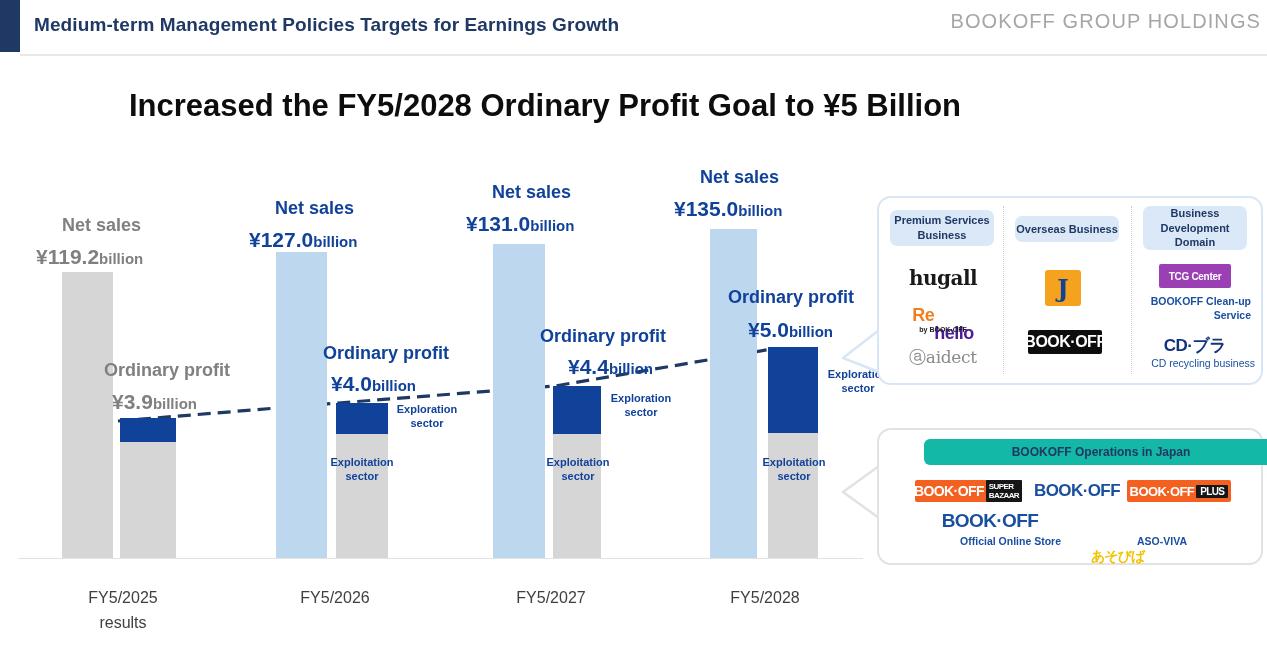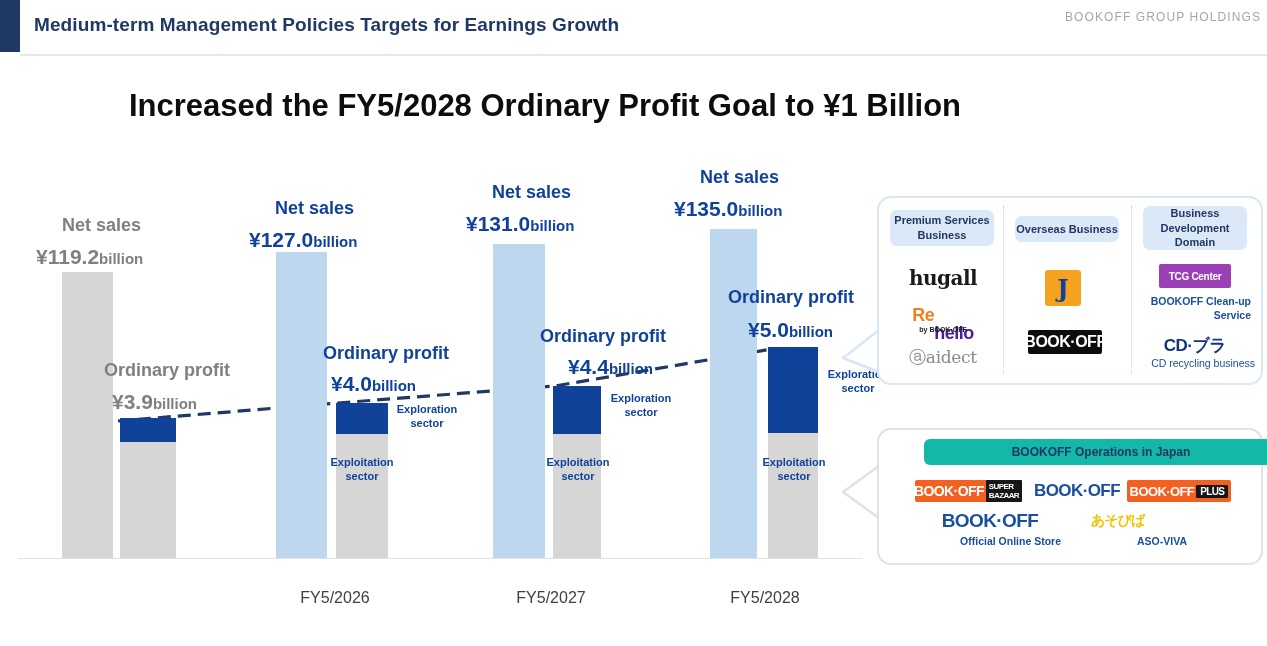--- a/index.html
+++ b/index.html
@@ -10,21 +10,21 @@
   .layer{position:absolute;}
 
   
   #header{left:0;top:0;width:1267px;height:56px;}
   #header-accent{left:0;top:0;width:20px;height:52px;background:#1f3864;}
   #header-title{
     left:34px;top:14px;font-size:19px;font-weight:bold;color:#1f3864;
     letter-spacing:.1px;white-space:nowrap;
   }
   #header-brand{
-    right:6px;top:10px;font-size:12px;color:#a6a6a6;letter-spacing:1.1px;white-space:nowrap;
+    right:6px;top:10px;font-size:20px;color:#a6a6a6;letter-spacing:1.1px;white-space:nowrap;
   }
   #header-rule{left:20px;top:54px;width:1247px;height:2px;background:#e8e8e8;}
 
   
   #main-title{
     left:0;top:88px;width:1090px;text-align:center;
     font-size:31px;font-weight:bold;color:#0d0d0d;white-space:nowrap;
   }
 
   
@@ -111,33 +111,33 @@
   .tcg{
     background:#9b3fb5;border-radius:2px;color:#ffffff;font-weight:bold;font-size:10px;
     letter-spacing:-.3px;
   }
   .cdbura{color:#12347e;font-weight:bold;font-size:17px;letter-spacing:-.5px;}
   .panel-cap{
     position:absolute;font-size:10.5px;font-weight:bold;color:#1a4fa0;text-align:right;
     line-height:1.35;white-space:pre-line;
   }
   .panel-cap.thin{font-weight:normal;color:#1a4fa0;}
-  .asoviva{position:absolute;font-weight:bold;font-size:14px;letter-spacing:-1px;}
+  .asoviva{position:absolute;font-weight:bold;font-size:14px;letter-spacing:-1px;margin-top:36px;}
 </style>
 </head>
 <body>
 
 <div class="layer" id="header">
   <div class="layer" id="header-accent"></div>
   <div class="layer" id="header-title">Medium-term Management Policies Targets for Earnings Growth</div>
   <div class="layer" id="header-brand">BOOKOFF GROUP HOLDINGS</div>
   <div class="layer" id="header-rule"></div>
 </div>
 
-<div class="layer" id="main-title">Increased the FY5/2028 Ordinary Profit Goal to ¥1 Billion</div>
+<div class="layer" id="main-title">Increased the FY5/2028 Ordinary Profit Goal to ¥5 Billion</div>
 
 <div class="layer" id="chart">
 
   <svg class="layer" style="left:0;top:0;width:880px;height:646px;" viewBox="0 0 880 646">
     <polyline points="118,421 338,403 555,386 772,349" fill="none" stroke="#1f3864" stroke-width="3.2" stroke-dasharray="13,7" stroke-linecap="butt"></polyline>
   </svg>
 
   <div class="layer" id="axis-line"></div>
 
   <div class="lbl lbl-gray-t" style="left:62px;top:215px;">Net sales</div>
@@ -205,20 +205,22 @@
   </div>
   <div class="bar" style="left:768px;top:347px;width:50px;height:211px;">
     <div class="seg-explore" style="left:0;top:0;width:50px;height:86px;"></div>
     <div class="seg-exploit" style="left:0;top:86px;width:50px;height:125px;"></div>
   </div>
   <div class="sector-lbl" style="left:821px;top:368px;width:74px;">Exploration
 sector</div>
   <div class="sector-lbl" style="left:757px;top:456px;width:74px;">Exploitation
 sector</div>
 
+  <div class="xtick" style="left:58px;top:586px;width:130px;">FY5/2025
+results</div>
   <div class="xtick" style="left:270px;top:586px;width:130px;">FY5/2026</div>
   <div class="xtick" style="left:486px;top:586px;width:130px;">FY5/2027</div>
   <div class="xtick" style="left:700px;top:586px;width:130px;">FY5/2028</div>
 </div>
 
 <svg class="layer" style="left:0;top:0;width:1267px;height:646px;pointer-events:none;" viewBox="0 0 1267 646">
 
   <path d="M879,330 L843,358 L879,372" fill="#ffffff" stroke="#d9e6f5" stroke-width="2.5" stroke-linejoin="round"></path>
 
   <path d="M879,466 L843,492 L879,518" fill="#ffffff" stroke="#e2e2e2" stroke-width="2.5" stroke-linejoin="round"></path>

